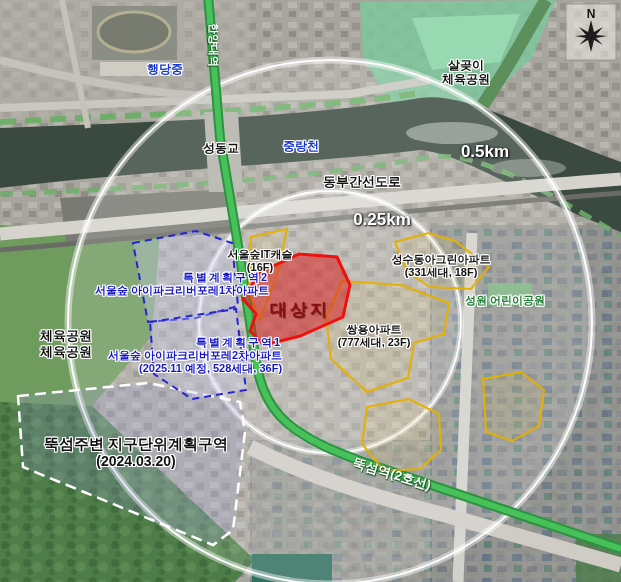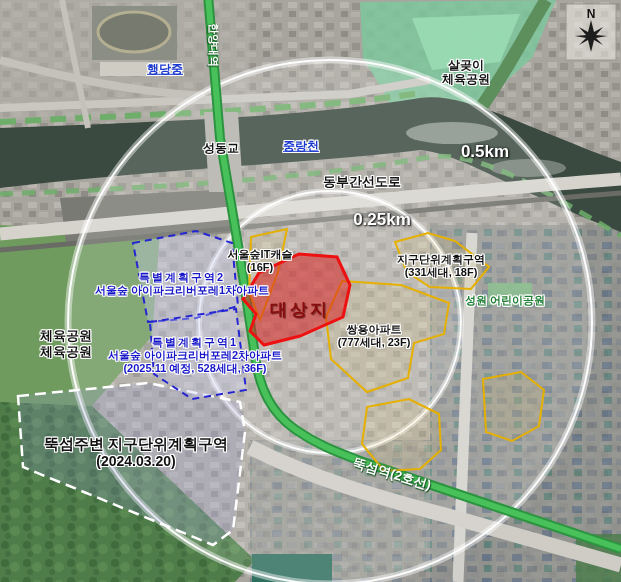--- a/index.html
+++ b/index.html
@@ -12,22 +12,22 @@
   .lbl{
     position:absolute;transform:translate(-50%,-50%);
     font-weight:bold;font-size:11px;line-height:1.2;
     white-space:nowrap;text-align:center;z-index:30;color:#111;
   }
   .lbl .ln{display:block;}
   .halo{
     text-shadow:-1px -1px 0 #fff,1px -1px 0 #fff,-1px 1px 0 #fff,1px 1px 0 #fff,
                 -1px 0 0 #fff,1px 0 0 #fff,0 -1px 0 #fff,0 1px 0 #fff;
   }
-  .blue{color:#1a38cf;text-decoration:underline;}
-  .deepblue{color:#1717c9;}
+  .blue{color:#1a38cf;}
+  .deepblue{color:#1717c9;text-align:right;}
   .green{color:#1e7e34;}
   .white-km{color:#fff;font-size:17px;font-weight:bold;
     text-shadow:1px 1px 2px rgba(0,0,0,.9),0 0 3px rgba(0,0,0,.7);}
   .site-lbl{color:#8a0d0d;font-size:17px;letter-spacing:3px;
     text-shadow:1px 1px 1px rgba(60,0,0,.6);}
   .on-line{color:#fff;text-shadow:0 0 2px #14521f,1px 1px 1px #14521f;}
   .s12{font-size:12px;}
   .s13{font-size:13px;}
   .s14{font-size:14px;}
   .s15{font-size:15px;}
@@ -173,21 +173,21 @@
   </div>
 
   <div class="lbl site-lbl" style="left:300px;top:310px">대상지</div>
 
   <div class="lbl halo" style="left:374px;top:336px">
     <span class="ln">쌍용아파트</span>
     <span class="ln">(777세대, 23F)</span>
   </div>
 
   <div class="lbl halo" style="left:441px;top:266px">
-    <span class="ln">지구단위계획구역</span>
+    <span class="ln">성수동아그린아파트</span>
     <span class="ln">(331세대, 18F)</span>
   </div>
 
   <div class="lbl halo green" style="left:505px;top:301px">성원 어린이공원</div>
 
 
 
   <div class="lbl halo s13" style="left:66px;top:344px">
     <span class="ln">체육공원</span>
     <span class="ln">체육공원</span>

